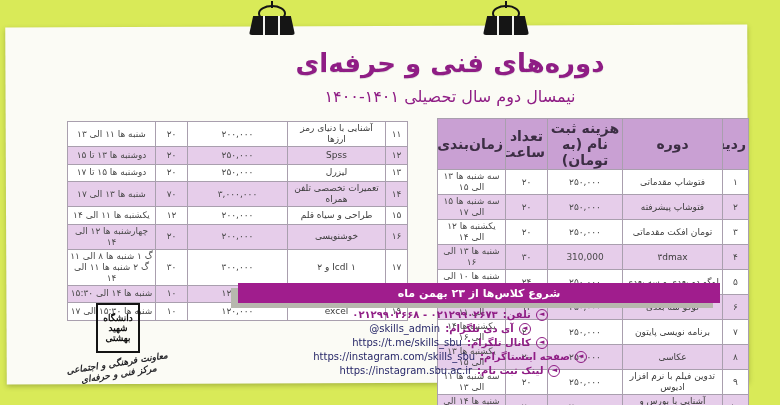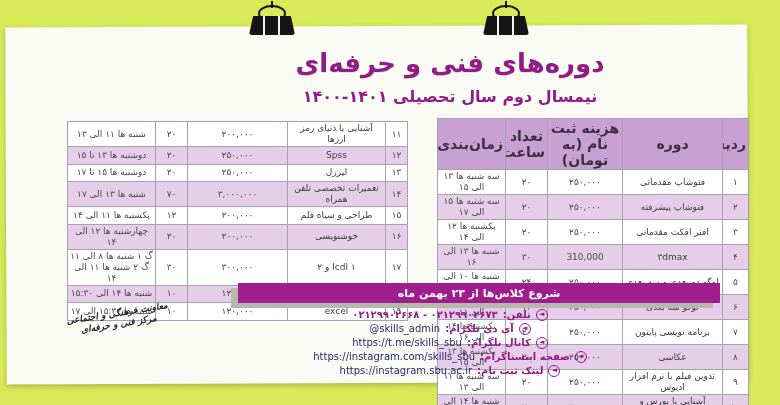--- a/index.html
+++ b/index.html
@@ -18,21 +18,21 @@
   .clip{position:absolute; top:1px; width:46px; height:34px; z-index:5;}
   .clip .stem{position:absolute; top:0; left:50%; width:2px; height:7px; background:#151515; transform:translateX(-50%);}
   .clip .loop{position:absolute; top:4px; left:50%; transform:translateX(-50%); width:24px; height:13px;
     border:2.5px solid #151515; border-radius:50%; background:transparent;}
   .clip .body{position:absolute; bottom:0; left:0; width:46px; height:19px;
     background:linear-gradient(90deg,#151515 30%,#f2f2ee 30%,#f2f2ee 34%,#151515 34%,#151515 64%,#f2f2ee 64%,#f2f2ee 68%,#151515 68%);
     clip-path:polygon(9% 0,91% 0,100% 100%,0 100%); border-radius:3px;}
   
   .header{position:absolute; left:140px; top:36px; width:620px; text-align:center; color:#8f1d85; z-index:2;}
   .title{font-size:26px; font-weight:bold; text-shadow:0 1px 0 rgba(160,160,160,.25);margin-top:12px;}
-  .subtitle{font-size:16px; font-weight:bold; margin-top:9px;}
+  .subtitle{font-size:16px; font-weight:normal; margin-top:9px;}
   
   table.tbl{position:absolute; border-collapse:collapse; background:#fff; color:#4a4a4a; z-index:2;
     table-layout:fixed;}
   .tbl th,.tbl td{border:1px solid #a99fae; text-align:center; vertical-align:middle; padding:1px 2px; overflow:hidden;}
   .tbl th{background:#c9a0d3; color:#3c2e44; font-weight:bold; font-size:14px; height:16px;}
   .tbl td{font-size:9px; line-height:11px; height:12px;}
   .tbl tbody tr:nth-child(even){background:#e6cdea;}
   .tbl td.sched{white-space:pre-line;}
   .tbl td.course{color:#3c3c3c;}
   .tbl-right{left:437px; top:118px; width:311px;}
@@ -111,21 +111,21 @@
         </tr>
         <tr>
           <td>۲</td>
           <td class="course">فتوشاپ پیشرفته</td>
           <td>۲۵۰,۰۰۰</td>
           <td>۲۰</td>
           <td class="sched">سه شنبه ها ۱۵ الی ۱۷</td>
         </tr>
         <tr>
           <td>۳</td>
-          <td class="course">افتر افکت مقدماتی</td>
+          <td class="course">تومان افکت مقدماتی</td>
           <td>۲۵۰,۰۰۰</td>
           <td>۲۰</td>
           <td class="sched">یکشنبه ها ۱۲ الی ۱۴</td>
         </tr>
         <tr>
           <td>۴</td>
           <td class="course">۳dmax</td>
           <td>310,000</td>
           <td>۳۰</td>
           <td class="sched">شنبه ها ۱۳ الی ۱۶</td>
@@ -277,19 +277,24 @@
       <span class="c-value">https://instagram.com/skills_sbu</span>
     </div>
     <div class="c-line">
       <span class="c-icon">◄</span>
       <span class="c-label">لینک ثبت نام:</span>
       <span class="c-value">https://instagram.sbu.ac.ir</span>
     </div>
   </div>
 
   <div class="stamp">
+    <div class="stamp-box">
+      <span>دانشگاه</span>
+      <span>شهید</span>
+      <span>بهشتی</span>
+    </div>
     <div class="stamp-text">
       <div>معاونت فرهنگی و اجتماعی</div>
       <div>مرکز فنی و حرفه‌ای</div>
     </div>
   </div>
 
 </div>
 
 </body></html>

